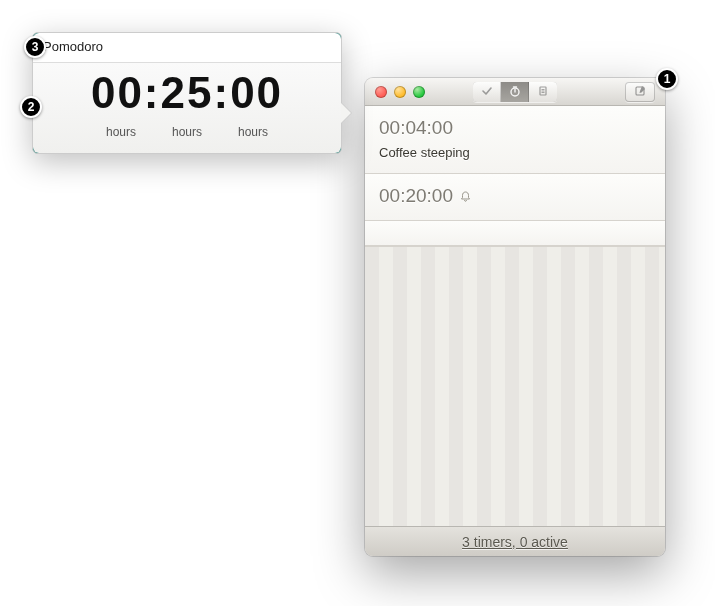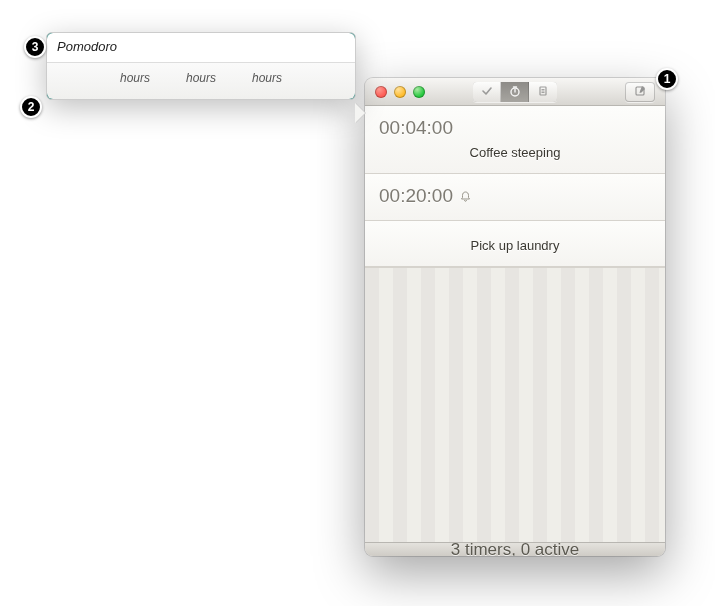--- a/index.html
+++ b/index.html
@@ -25,29 +25,28 @@
     display: flex;
     align-items: center;
     justify-content: center;
     box-shadow: 0 1px 3px rgba(0,0,0,0.4);
     z-index: 100;
   }
 
   
   .popover {
     position: absolute;
-    left: 46px;
+    left: 32px;
     top: 32px;
     width: 310px;
     background: #0f766e;
     border: 1px solid #ccc;
     border-radius: 6px;
     box-shadow: 0 8px 30px rgba(0,0,0,0.25);
     z-index: 5;
-    font-style: italic;
   }
   .popover-header {
     padding: 6px 10px 8px 10px;
     font-size: 13px;
     color: #222;
     border-bottom: 1px solid #ddd;
     background: #fff;
     border-radius: 6px 6px 0 0;
   }
   .popover-body {
@@ -64,21 +63,21 @@
     text-align: center;
     line-height: 1;
   }
   .time-display .mono { font-variant-numeric: tabular-nums; }
   .time-labels {
     display: flex;
     justify-content: center;
     gap: 36px;
     font-size: 12px;
     color: #555;
-    margin-top: 0;
+    margin-top: 10px;
   }
   .popover-arrow {
     position: absolute;
     right: -10px;
     top: 70px;
     width: 0; height: 0;
     border-top: 10px solid transparent;
     border-bottom: 10px solid transparent;
     border-left: 10px solid #f4f4f2;
     filter: drop-shadow(1px 0 0 #ccc);
@@ -90,21 +89,20 @@
     left: 365px;
     top: 78px;
     width: 300px;
     height: 478px;
     border-radius: 8px;
     background: #eceae6;
     box-shadow: 0 18px 50px rgba(0,0,0,0.35), 0 0 0 1px rgba(0,0,0,0.15);
     overflow: hidden;
     display: flex;
     flex-direction: column;
-    text-align: center;
   }
   .titlebar {
     height: 28px;
     background: linear-gradient(#f7f6f4, #d8d6d1);
     border-bottom: 1px solid #b8b6b1;
     display: flex;
     align-items: center;
     padding: 0 10px;
     position: relative;
   }
@@ -189,41 +187,45 @@
       90deg,
       #e7e5e1 0px,
       #e7e5e1 14px,
       #efeee9 14px,
       #efeee9 28px
     );
     border-top: 1px solid #d6d3cd;
   }
 
   .statusbar {
-    height: 14px;
+    height: 30px;
     background: linear-gradient(#e4e2dd, #cfccc6);
     border-top: 1px solid #b8b6b1;
     display: flex;
     align-items: center;
     justify-content: center;
-    font-size: 17px;
+    font-size: 14px;
     color: #5b5950;
     text-shadow: 0 1px 0 rgba(255,255,255,0.7);
+    text-decoration: underline;
   }
 </style>
 </head>
 <body>
 
 <div class="badge" style="left:656px; top:68px;">1</div>
 <div class="badge" style="left:20px; top:96px;">2</div>
 <div class="badge" style="left:24px; top:36px;">3</div>
 
 <div class="popover">
   <div class="popover-header">Pomodoro</div>
   <div class="popover-body">
+    <div class="time-display">
+      <span class="mono">00</span><span>:</span><span class="mono">25</span><span>:</span><span class="mono">00</span>
+    </div>
     <div class="time-labels">
       <span>hours</span>
       <span>hours</span>
       <span>hours</span>
     </div>
   </div>
   <div class="popover-arrow"></div>
 </div>
 
 <div class="window">
@@ -281,21 +283,20 @@
         <span>00:20:00</span>
         <span class="bell-icon">
           <svg width="13" height="13" viewBox="0 0 13 13">
               <path d="M6.5 2 C4.5 2 3.5 3.5 3.5 5.5 L3.5 7.5 L2.5 9 L10.5 9 L9.5 7.5 L9.5 5.5 C9.5 3.5 8.5 2 6.5 2 Z" fill="none" stroke="#9a968c" stroke-width="1"></path>
               <path d="M5.5 10 C5.5 10.8 6 11.3 6.5 11.3 C7 11.3 7.5 10.8 7.5 10" fill="none" stroke="#9a968c" stroke-width="1"></path>
             </svg>
         </span>
       </div>
     </div>
     <div class="timer-row">
-      <div class="timer-label">Pick up laundry</div>
     </div>
   </div>
 
   <div class="filler"></div>
 
   <div class="statusbar">
     <span>3 timers, 0 active</span>
   </div>
 </div>
 

